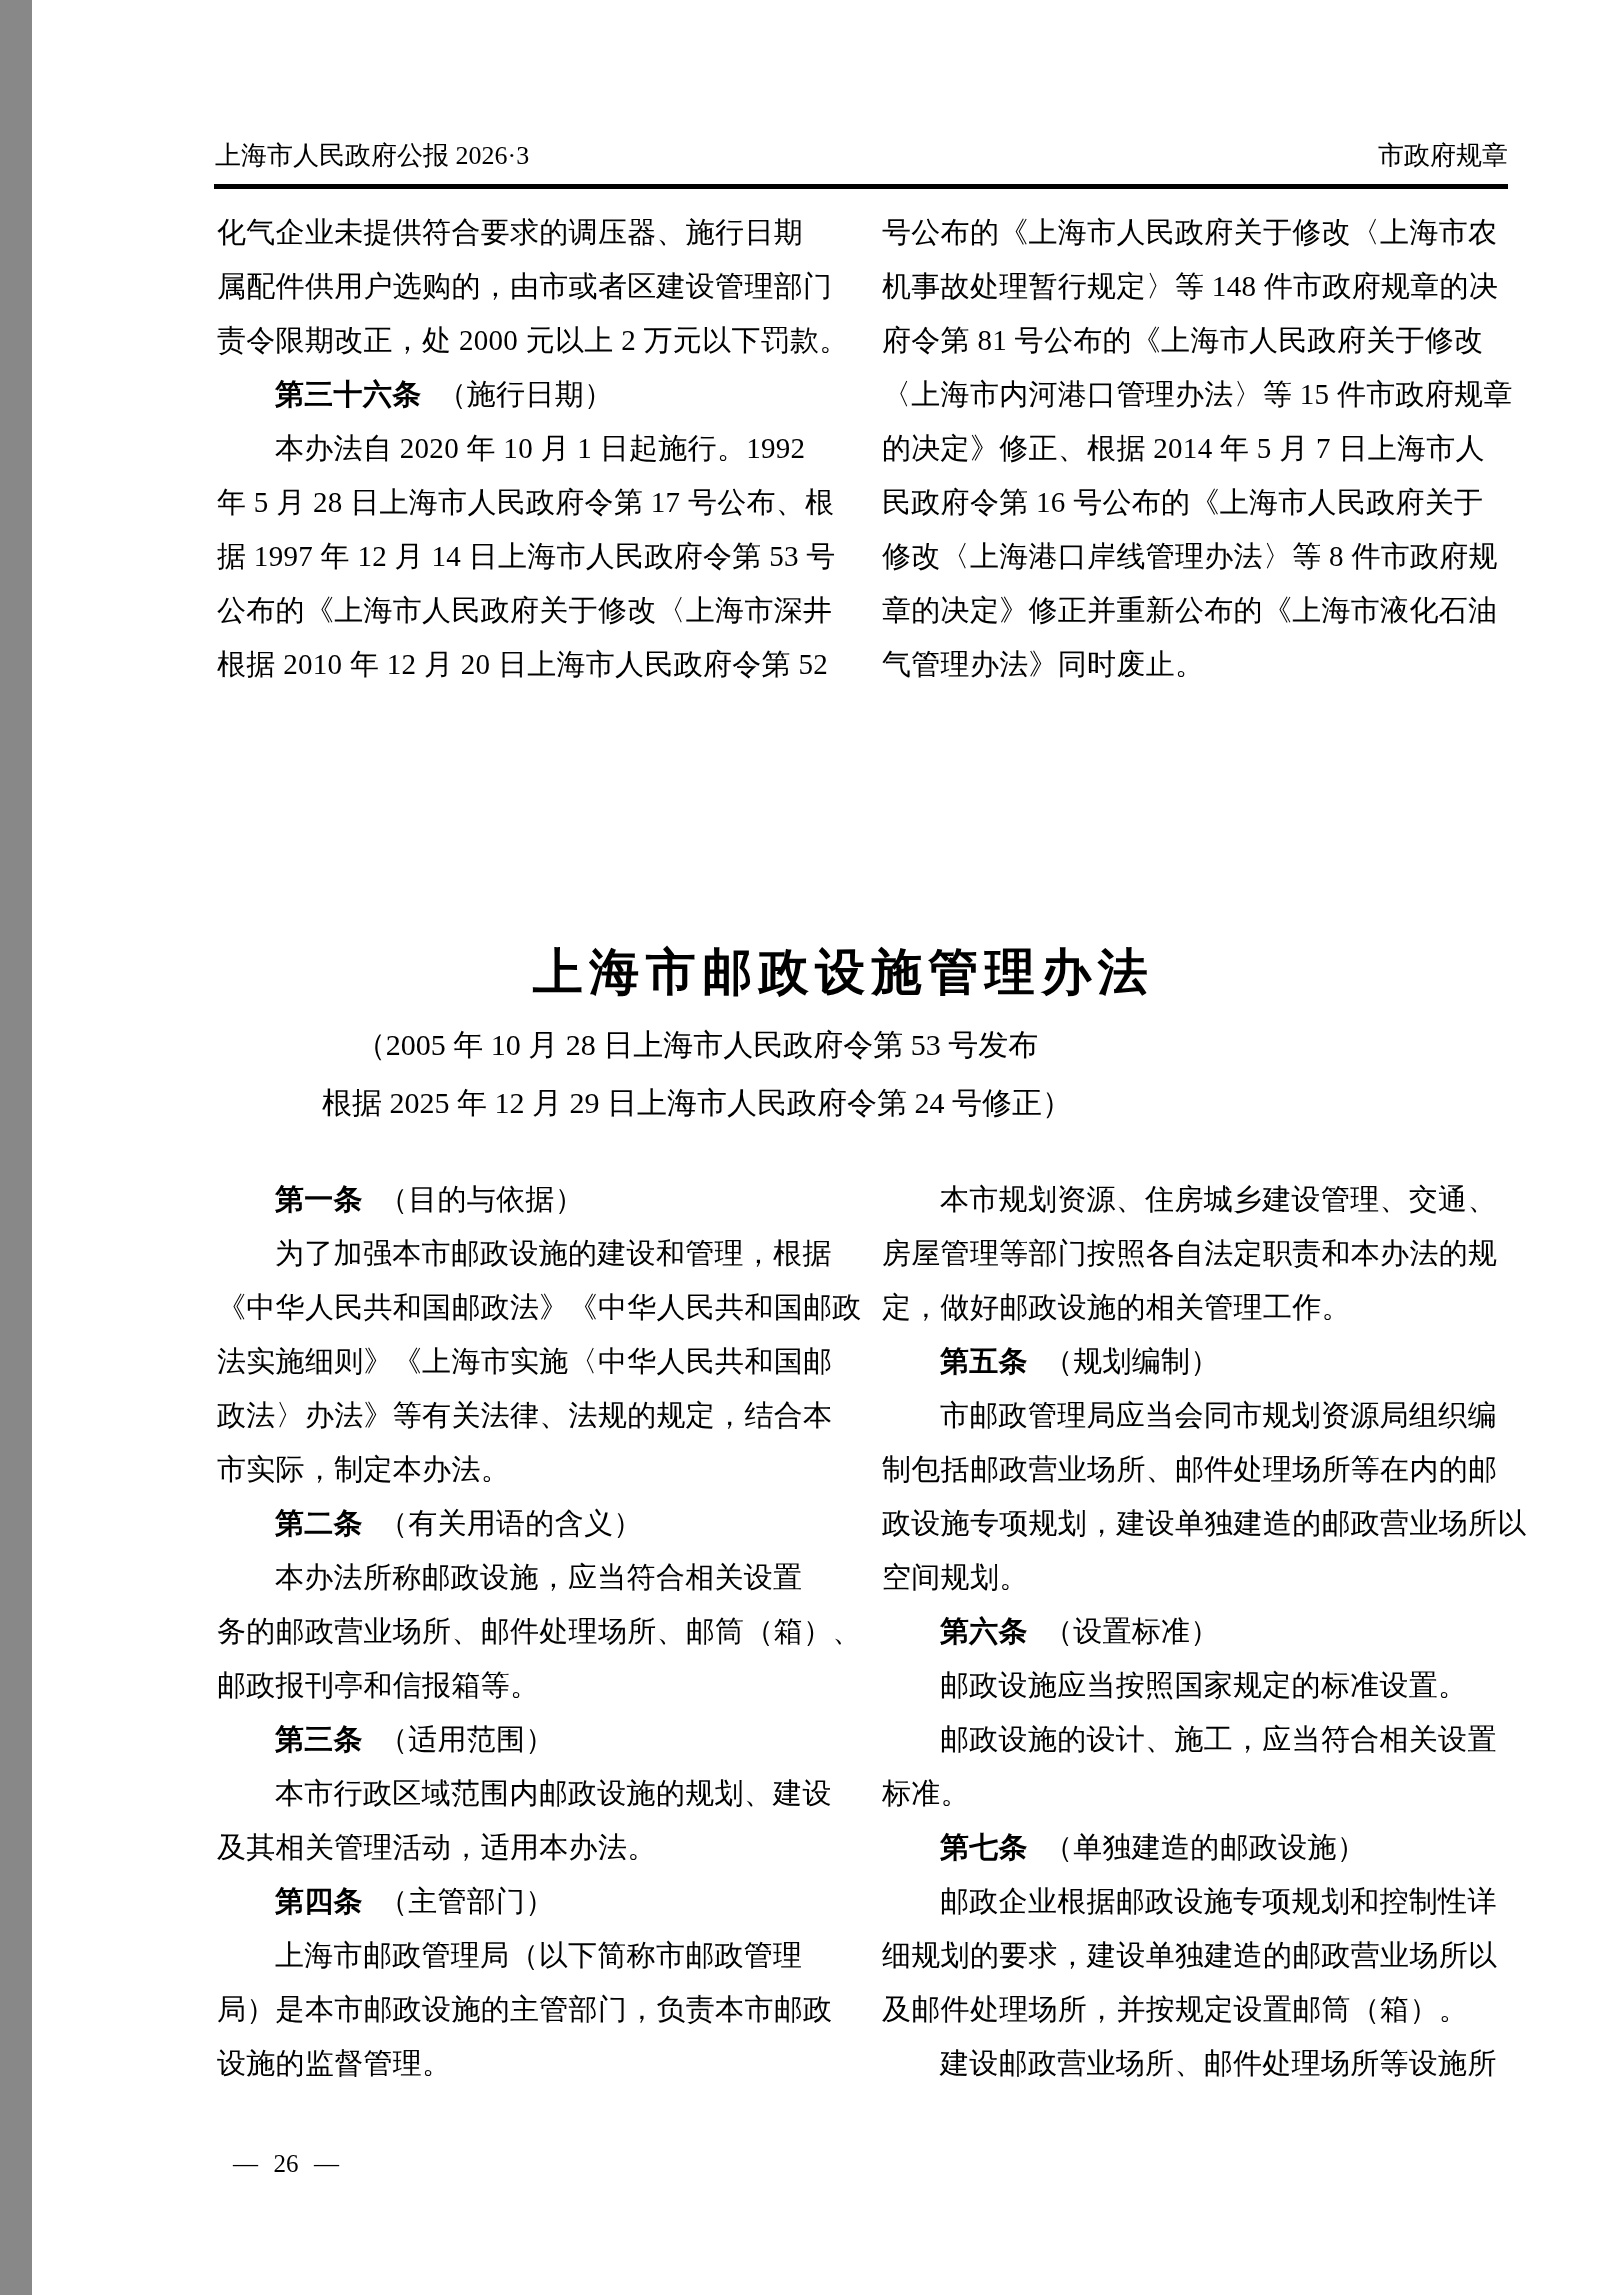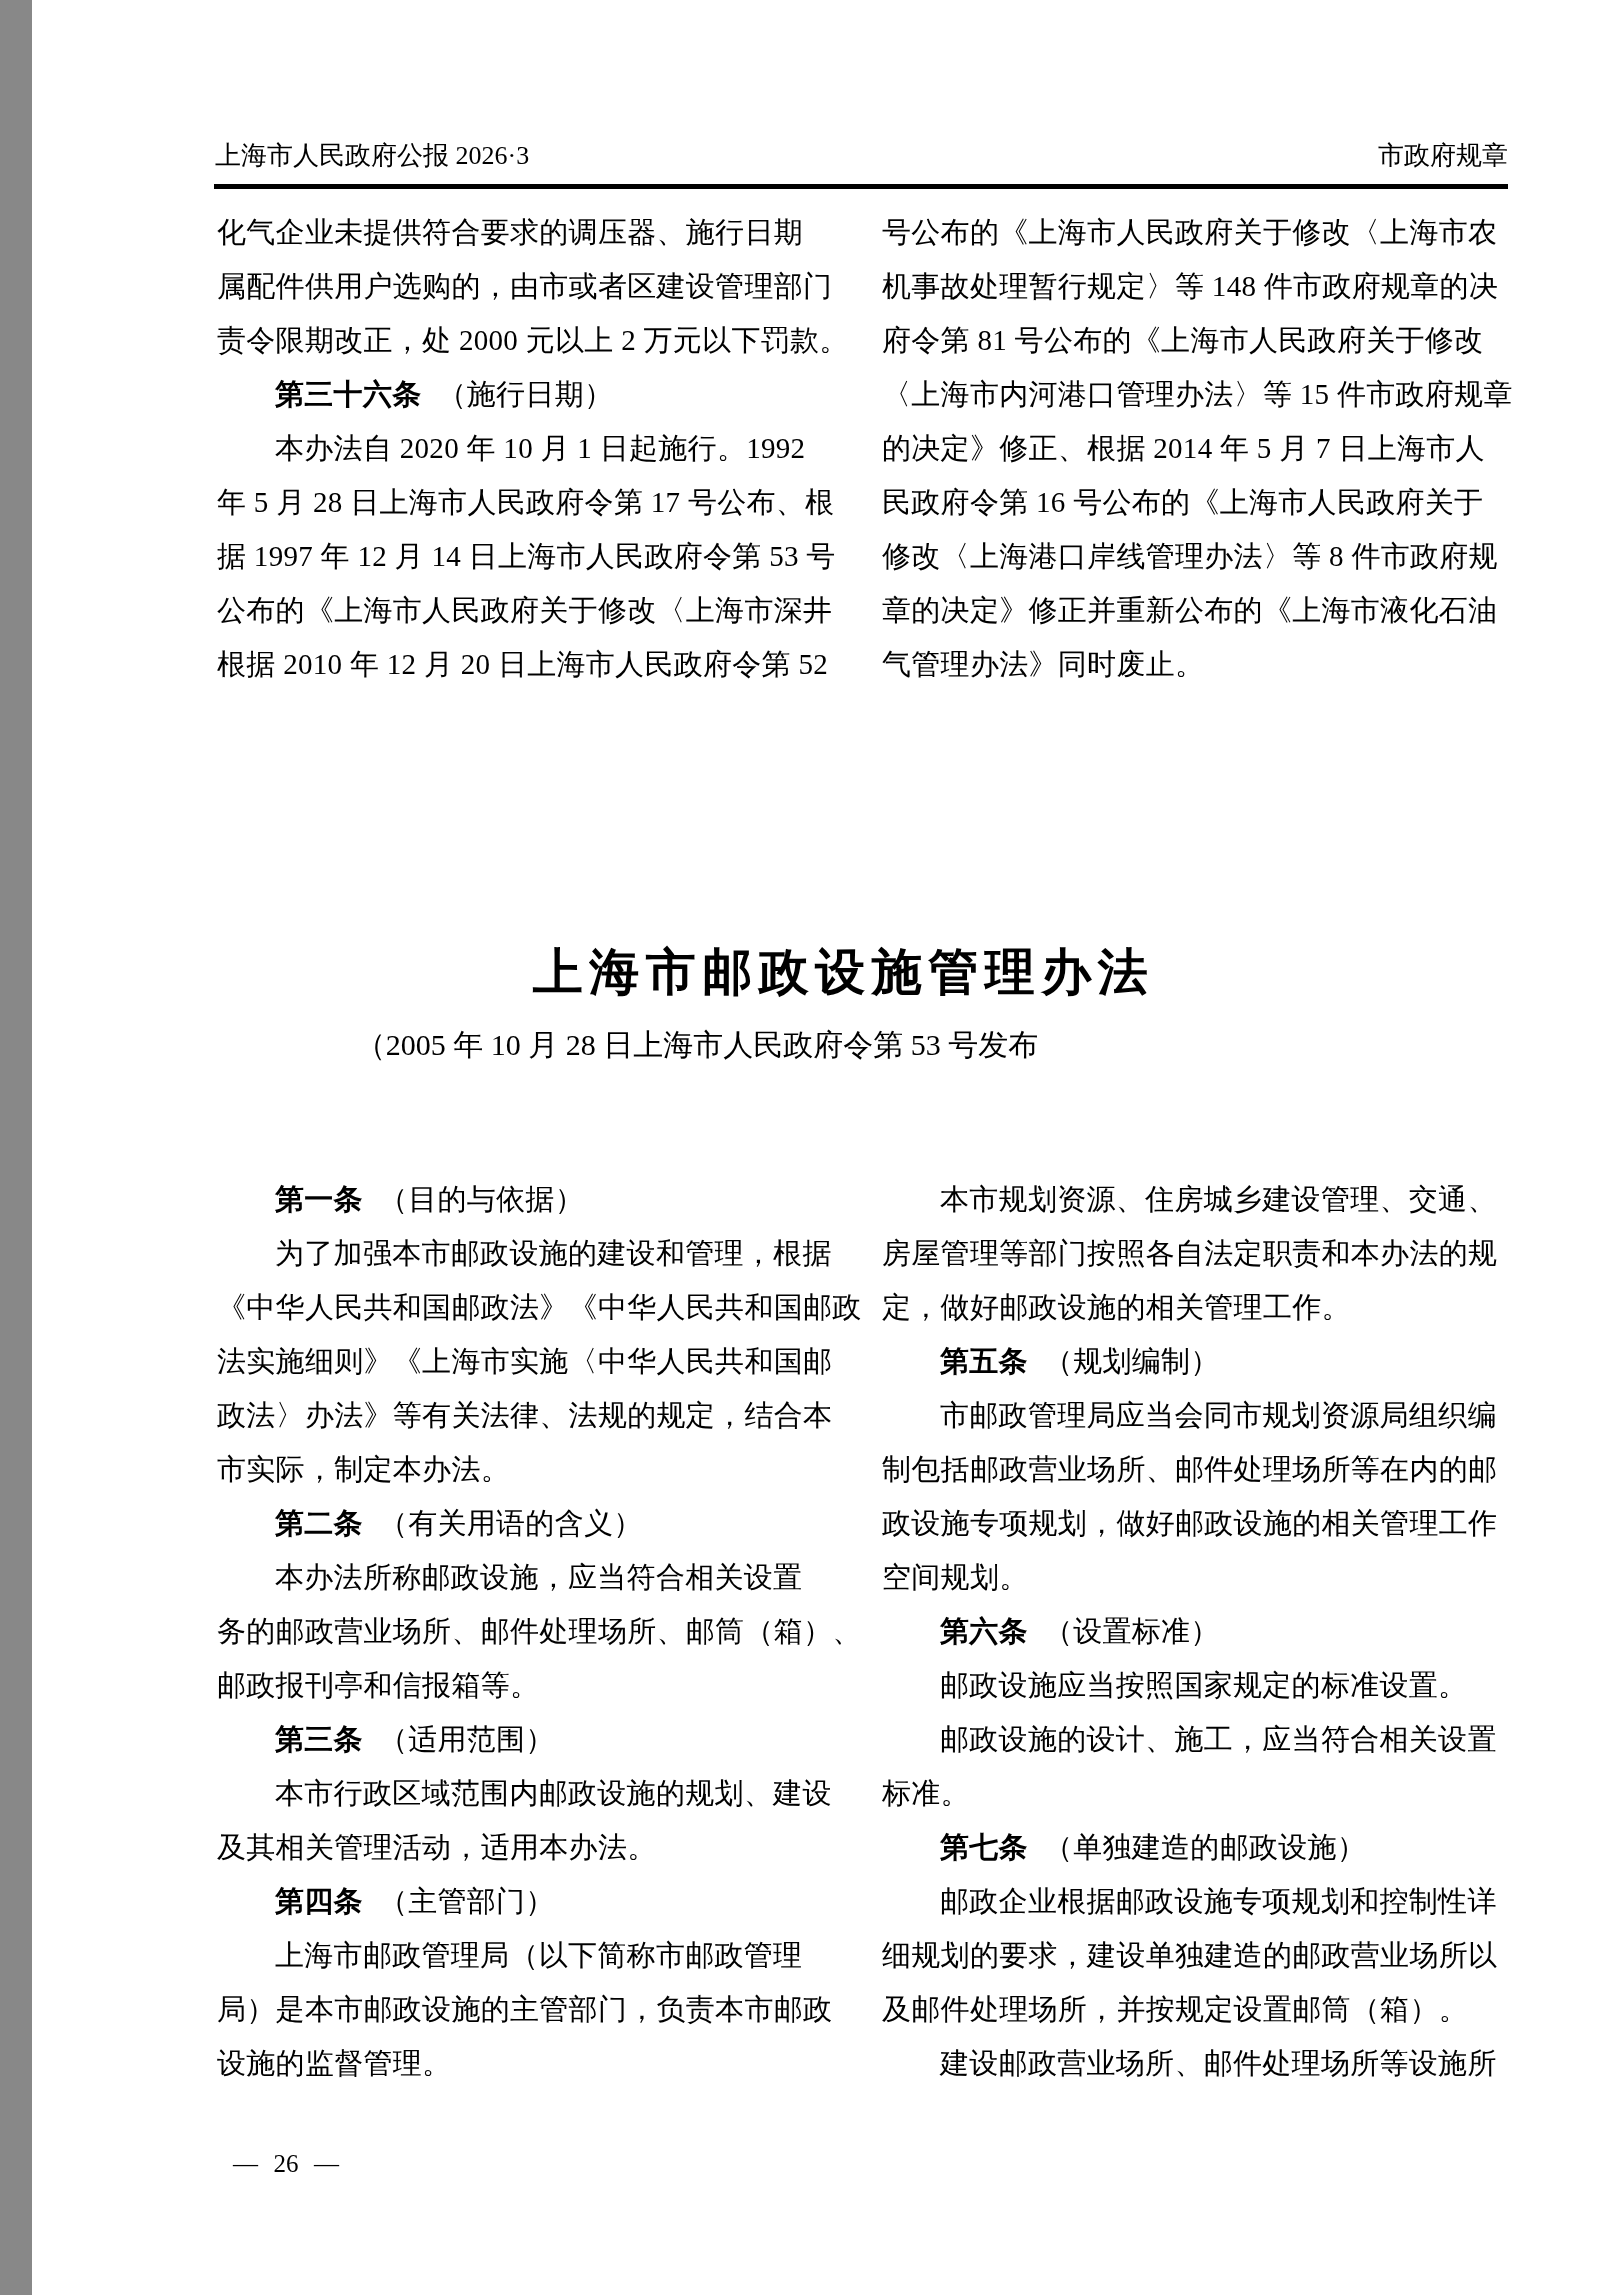--- a/index.html
+++ b/index.html
@@ -80,20 +80,21 @@
       <div class="line">的决定》修正、根据 2014 年 5 月 7 日上海市人</div>
       <div class="line">民政府令第 16 号公布的《上海市人民政府关于</div>
       <div class="line">修改〈上海港口岸线管理办法〉等 8 件市政府规</div>
       <div class="line">章的决定》修正并重新公布的《上海市液化石油</div>
       <div class="line">气管理办法》同时废止。</div>
     </div>
 
   <div class="title-block">上海市邮政设施管理办法</div>
   <div class="subtitle-block">
     <div>（2005 年 10 月 28 日上海市人民政府令第 53 号发布</div>
+    <div>根据 2025 年 12 月 29 日上海市人民政府令第 24 号修正）</div>
   </div>
 
   <div class="col col-bl">
       <div class="line indent"><span class="artnum">第一条</span>（目的与依据）</div>
       <div class="line indent">为了加强本市邮政设施的建设和管理，根据</div>
       <div class="line">《中华人民共和国邮政法》《中华人民共和国邮政</div>
       <div class="line">法实施细则》《上海市实施〈中华人民共和国邮</div>
       <div class="line">政法〉办法》等有关法律、法规的规定，结合本</div>
       <div class="line">市实际，制定本办法。</div>
       <div class="line indent"><span class="artnum">第二条</span>（有关用语的含义）</div>
@@ -108,21 +109,21 @@
       <div class="line">局）是本市邮政设施的主管部门，负责本市邮政</div>
       <div class="line">设施的监督管理。</div>
     </div>
   <div class="col col-br">
       <div class="line indent">本市规划资源、住房城乡建设管理、交通、</div>
       <div class="line">房屋管理等部门按照各自法定职责和本办法的规</div>
       <div class="line">定，做好邮政设施的相关管理工作。</div>
       <div class="line indent"><span class="artnum">第五条</span>（规划编制）</div>
       <div class="line indent">市邮政管理局应当会同市规划资源局组织编</div>
       <div class="line">制包括邮政营业场所、邮件处理场所等在内的邮</div>
-      <div class="line">政设施专项规划，做好邮政设施的相关管理工作</div>
+      <div class="line">政设施专项规划，建设单独建造的邮政营业场所以</div>
       <div class="line">空间规划。</div>
       <div class="line indent"><span class="artnum">第六条</span>（设置标准）</div>
       <div class="line indent">邮政设施应当按照国家规定的标准设置。</div>
       <div class="line indent">邮政设施的设计、施工，应当符合相关设置</div>
       <div class="line">标准。</div>
       <div class="line indent"><span class="artnum">第七条</span>（单独建造的邮政设施）</div>
       <div class="line indent">邮政企业根据邮政设施专项规划和控制性详</div>
       <div class="line">细规划的要求，建设单独建造的邮政营业场所以</div>
       <div class="line">及邮件处理场所，并按规定设置邮筒（箱）。</div>
       <div class="line indent">建设邮政营业场所、邮件处理场所等设施所</div>

